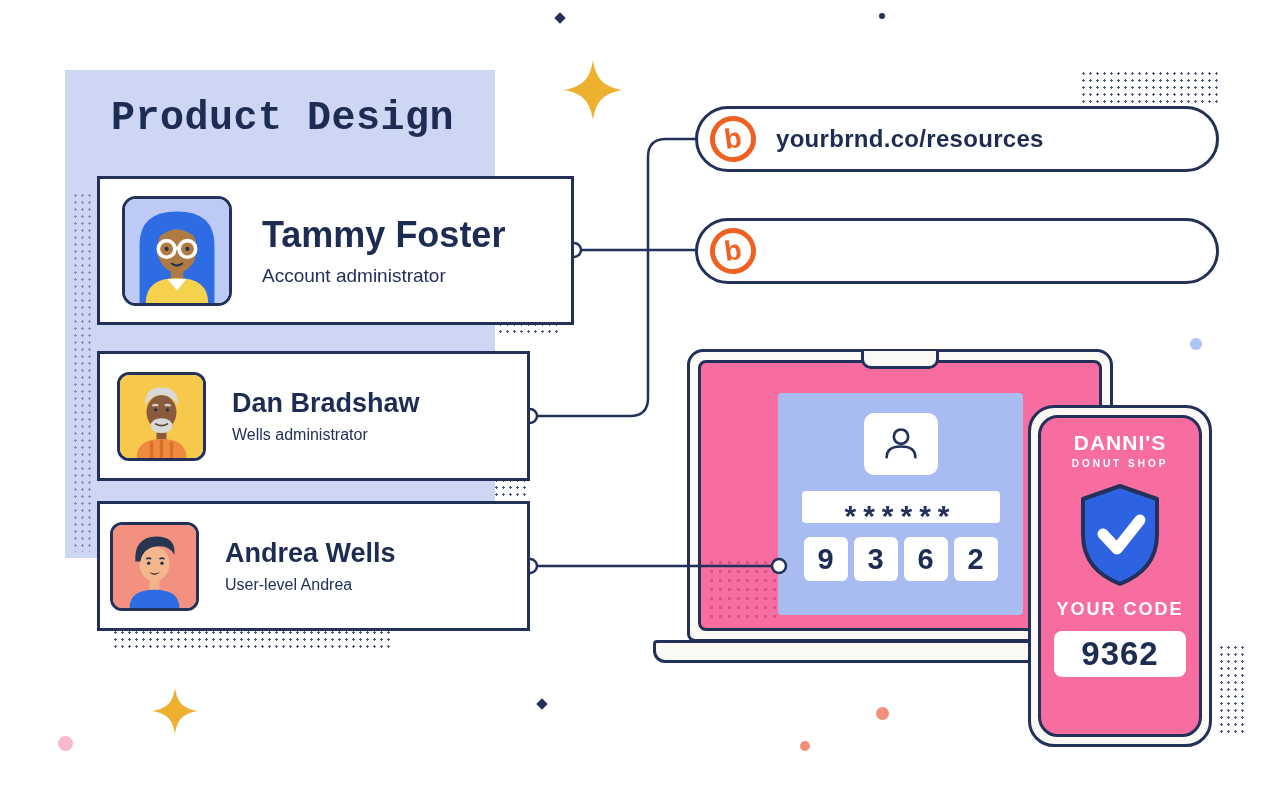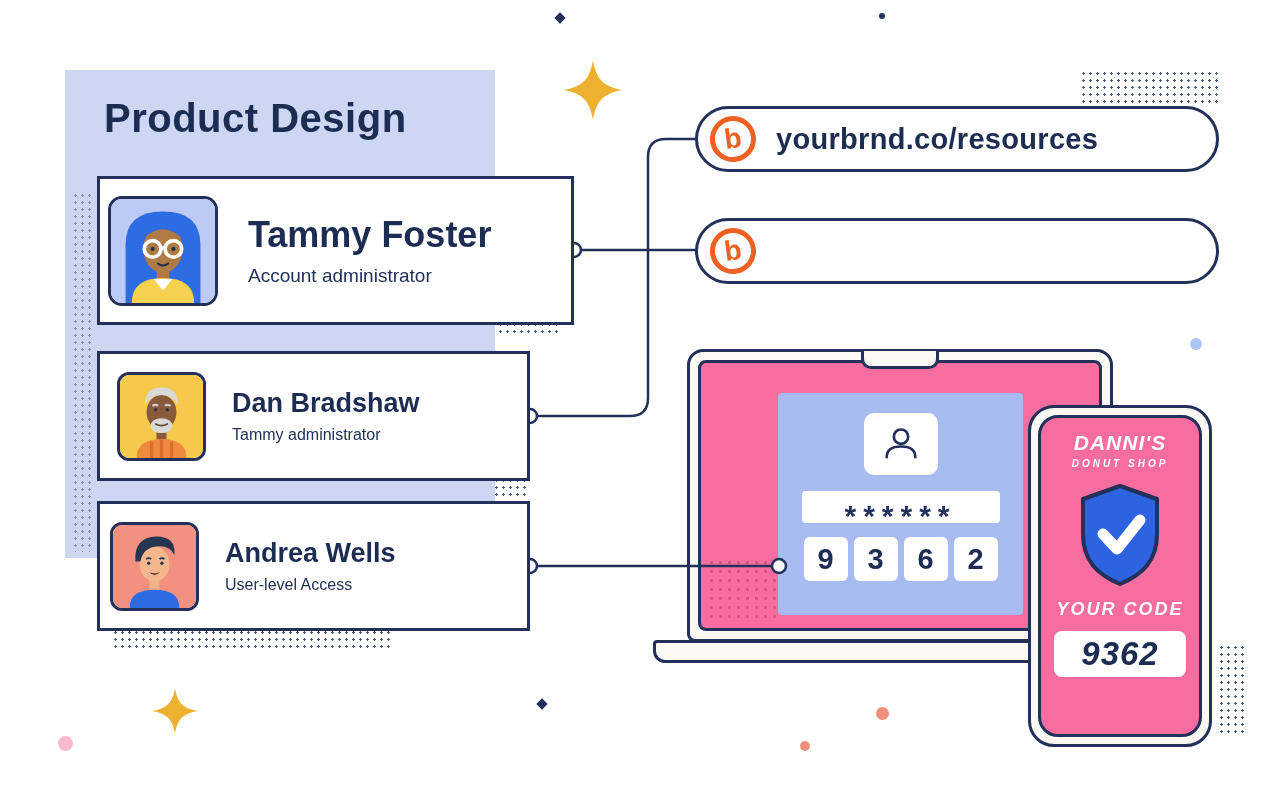--- a/index.html
+++ b/index.html
@@ -1,45 +1,45 @@
 <!DOCTYPE html>
 <html><head>
 <meta charset="utf-8">
 <style>
   * { margin:0; padding:0; box-sizing:border-box; }
   body { background:#fff; font-family:"Liberation Sans", sans-serif; }
   .canvas { position:relative; width:1280px; height:801px; background:#fff; overflow:hidden; color:#22305a; }
 
   
   .panel { position:absolute; left:65px; top:70px; width:430px; height:488px; background:#cdd7f4; z-index:1; }
-  .panel-title { position:absolute; left:39px; top:26px; font-size:40px; font-weight:700; color:#1c2c52; letter-spacing:.5px; }
+  .panel-title { position:absolute; left:46px; top:26px; font-size:40px; font-weight:700; color:#1c2c52; letter-spacing:.5px;font-family:Liberation Mono, monospace; }
 
   
   .member-card { position:absolute; background:#fff; border:3px solid #22305a; display:flex; align-items:center; z-index:4; }
-  .card-1 { left:97px;  top:176px; width:477px; height:149px; padding-left:8px; gap:30px; }
+  .card-1 { left:97px;  top:176px; width:477px; height:149px; padding-left:22px; gap:30px; }
   .card-2 { left:97px;  top:351px; width:433px; height:130px; padding-left:17px; gap:26px; }
   .card-3 { left:97px;  top:501px; width:433px; height:130px; padding-left:10px; gap:26px; }
   .avatar { border:3px solid #22305a; border-radius:14px; overflow:hidden; flex:0 0 auto; }
   .avatar svg { display:block; width:100%; height:100%; }
   .av-lg { width:110px; height:110px; }
   .av-sm { width:89px;  height:89px; border-radius:12px; }
   .member-name { font-weight:700; color:#1c2c52; }
   .card-1 .member-name { font-size:36px; }
   .card-2 .member-name, .card-3 .member-name { font-size:27px;text-align:right; }
   .member-role { color:#22305a; margin-top:9px; font-size:19px; }
   .card-2 .member-role, .card-3 .member-role { font-size:16px; margin-top:7px; }
 
   
   .link-pill { position:absolute; width:524px; height:66px; background:#fff; border:3px solid #22305a; border-radius:36px;
                display:flex; align-items:center; padding-left:12px; gap:20px; z-index:4; cursor:pointer; }
   .pill-1 { left:695px; top:106px; }
   .pill-2 { left:695px; top:218px; }
   .bitly-badge { width:46px; height:46px; border-radius:50%; background:#fff; border:5px solid #ee6123; color:#ee6123;
                  font-weight:700; font-size:28px; display:flex; align-items:center; justify-content:center; transform:rotate(-8deg); }
-  .link-text { font-size:29px; font-weight:700; color:#1c2c52; letter-spacing:.3px; }
+  .link-text { font-size:24px; font-weight:700; color:#1c2c52; letter-spacing:.3px; }
 
   
   .connectors { position:absolute; left:0; top:0; z-index:3; pointer-events:none; }
   .cline { fill:none; stroke:#22305a; stroke-width:2.5; }
   .cnode { fill:#fff; stroke:#22305a; stroke-width:2.5; }
 
   
   .laptop { position:absolute; left:687px; top:349px; width:426px; height:293px; background:#fbf9f4;
             border:3px solid #22305a; border-radius:16px 16px 8px 8px; z-index:2; }
   .laptop-screen { position:absolute; inset:8px; background:#f76d9f; border:3px solid #22305a; border-radius:8px; overflow:hidden; }
@@ -54,21 +54,21 @@
                font-size:29px; font-weight:700; color:#1c2c52; }
   .laptop-base { position:absolute; left:653px; top:640px; width:494px; height:23px; background:#fbf9f4; border:3px solid #22305a;
                  border-radius:4px 4px 12px 12px; z-index:2; }
   .screen-dots { position:absolute; left:6px; bottom:8px; width:70px; height:62px;
                  background-image:radial-gradient(circle,#d9548a 1.6px,transparent 1.8px); background-size:9px 9px; }
 
   
   .phone { position:absolute; left:1028px; top:405px; width:184px; height:342px; background:#fbf9f4; border:3px solid #22305a;
            border-radius:26px; z-index:5; }
   .phone-screen { position:absolute; inset:7px; background:#f76d9f; border:3px solid #22305a; border-radius:20px;
-                  display:flex; flex-direction:column; align-items:center; overflow:hidden;font-style:italic; }
+                  display:flex; flex-direction:column; align-items:center; overflow:hidden; }
   .shop-name1 { margin-top:13px; color:#fff; font-weight:700; font-size:21px; letter-spacing:1px; }
   .shop-name2 { color:#fff; font-weight:700; font-size:10px; letter-spacing:3px; margin-top:3px; }
   .shield-wrap { width:94px; height:106px; margin-top:13px; }
   .shield-wrap svg { display:block; width:100%; height:100%; }
   .code-label { color:#fff; font-weight:700; font-size:18px; letter-spacing:2px; margin-top:11px; }
   .code-box { width:132px; height:46px; background:#fff; border-radius:8px; margin-top:11px; display:flex; align-items:center;
               justify-content:center; font-size:33px; font-weight:700; color:#1c2c52; letter-spacing:1px; }
 
   
   .star { position:absolute; z-index:1; }
@@ -184,42 +184,42 @@
         <path d="M39 37 Q43 35 46 37" stroke="#cfcfcf" stroke-width="2.5" fill="none"></path>
         <path d="M54 37 Q57 35 61 37" stroke="#cfcfcf" stroke-width="2.5" fill="none"></path>
         <ellipse cx="50" cy="61" rx="13" ry="9" fill="#d9d9d9"></ellipse>
         <path d="M43 59 Q50 63 57 59" stroke="#5b4632" stroke-width="2" fill="none" stroke-linecap="round"></path>
         <path d="M20 100 Q20 77 50 77 Q80 77 80 100 Z" fill="#ef8a3e"></path>
         <path d="M38 80 L38 100 M50 78 L50 100 M62 80 L62 100" stroke="#d96f2a" stroke-width="4"></path>
       </svg>
     </div>
     <div class="member-text">
       <div class="member-name">Dan Bradshaw</div>
-      <div class="member-role">Tammy administrator</div>
+      <div class="member-role">Wells administrator</div>
     </div>
   </div>
 
   <div class="member-card card-3">
     <div class="avatar av-sm">
       <svg viewBox="0 0 100 100">
         <rect width="100" height="100" fill="#f29180"></rect>
         <rect x="44" y="62" width="12" height="16" fill="#f0b289"></rect>
         <ellipse cx="50" cy="47" rx="18" ry="21" fill="#f4b78d"></ellipse>
         <path d="M27 44 Q25 15 52 14 Q76 14 74 36 Q68 24 52 26 Q36 28 33 44 Z" fill="#273650"></path>
         <circle cx="43" cy="46" r="2" fill="#21304f"></circle>
         <circle cx="59" cy="46" r="2" fill="#21304f"></circle>
         <path d="M40 41 Q43 39 46 41" stroke="#273650" stroke-width="2" fill="none"></path>
         <path d="M56 41 Q59 39 62 41" stroke="#273650" stroke-width="2" fill="none"></path>
         <path d="M44 57 Q50 64 57 56 Q51 60 44 57 Z" fill="#402c25"></path>
         <path d="M20 100 Q20 78 50 78 Q80 78 80 100 Z" fill="#2e6ce4"></path>
       </svg>
     </div>
     <div class="member-text">
       <div class="member-name">Andrea Wells</div>
-      <div class="member-role">User-level Access</div>
+      <div class="member-role">User-level Andrea</div>
     </div>
   </div>
 
   <div class="link-pill pill-1">
     <div class="bitly-badge">b</div>
     <div class="link-text">yourbrnd.co/resources</div>
   </div>
   <div class="link-pill pill-2">
     <div class="bitly-badge">b</div>
   </div>

